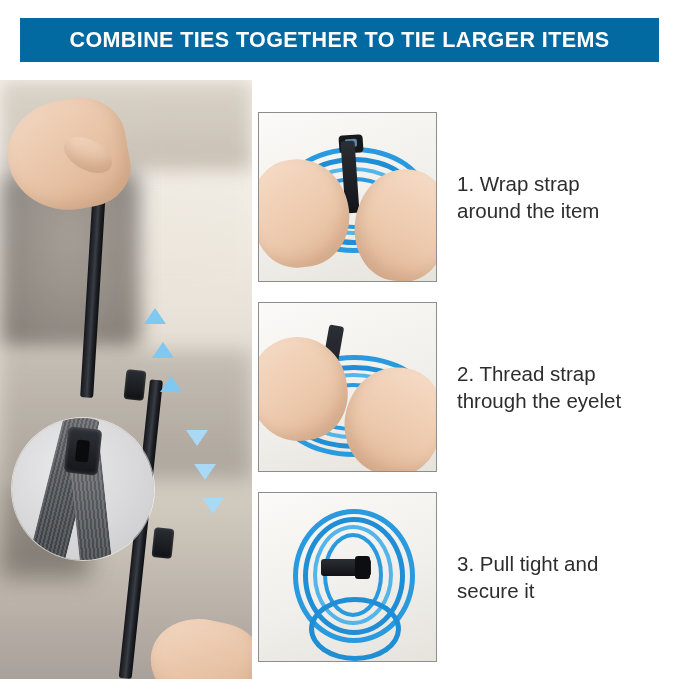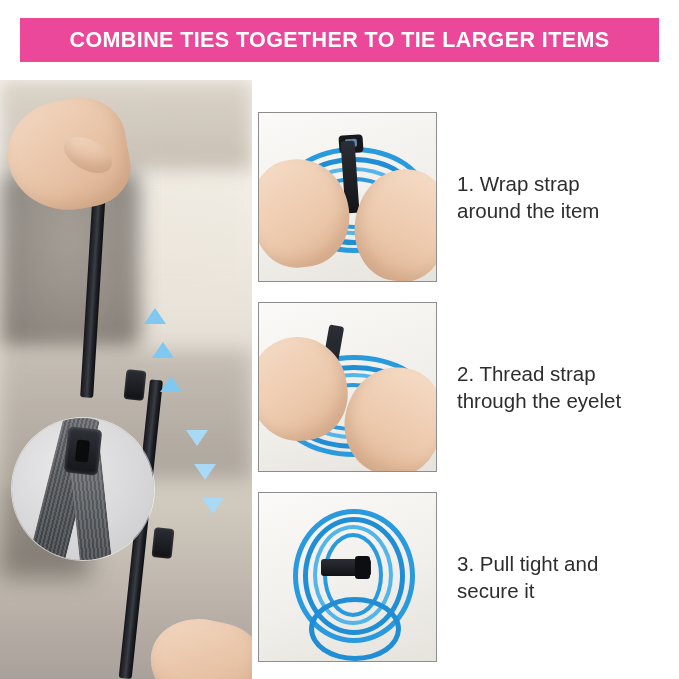--- a/index.html
+++ b/index.html
@@ -15,21 +15,21 @@
     position: relative;
   }
 
   
   .banner {
     position: absolute;
     left: 20px;
     top: 18px;
     width: 639px;
     height: 44px;
-    background: #ec4899;
+    background: #0369a1;
     display: flex;
     align-items: center;
     justify-content: center;
     box-sizing: border-box;
   }
   .banner-text {
     color: #ffffff;
     font-size: 21.5px;
     font-weight: bold;
     letter-spacing: 0.4px;

